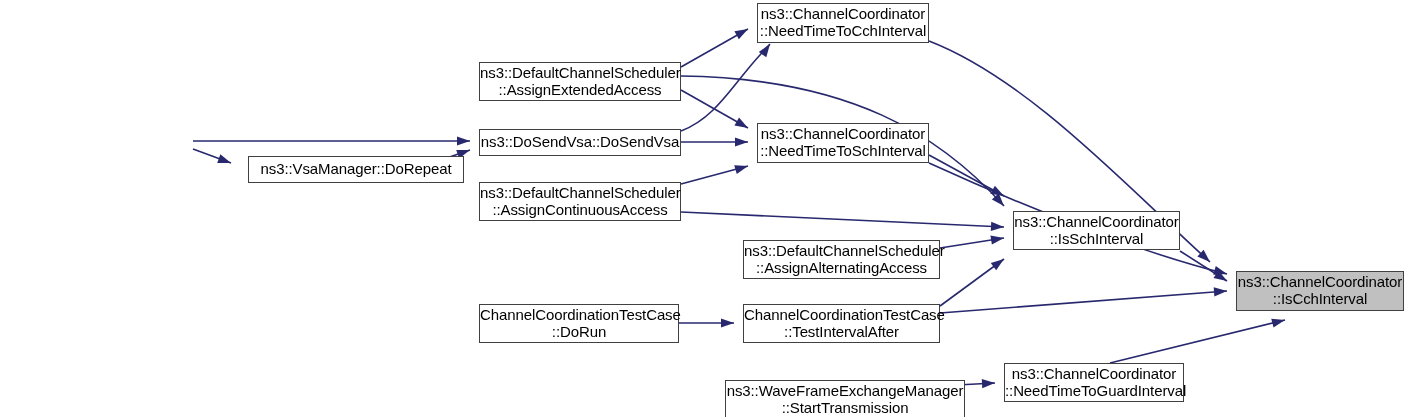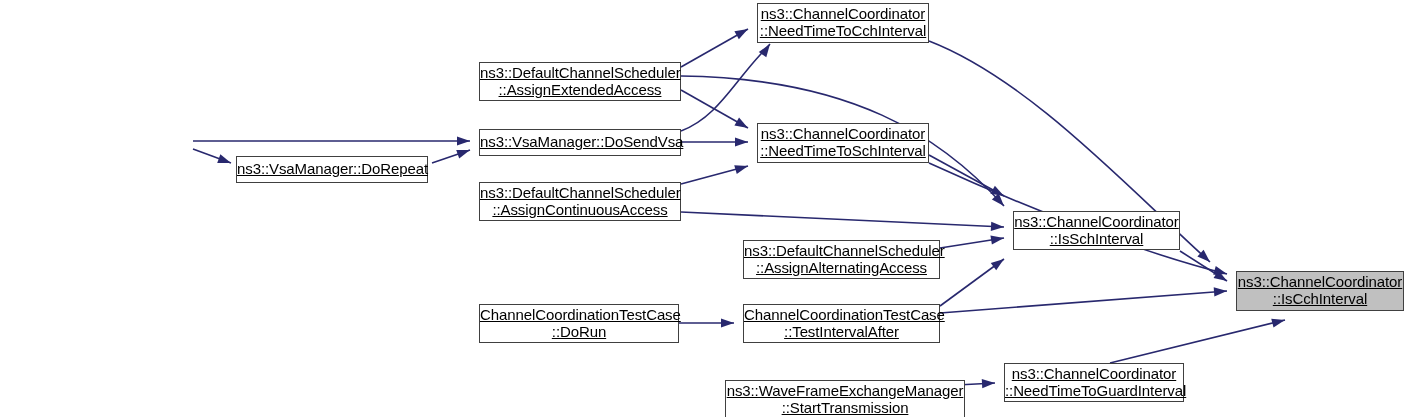--- a/index.html
+++ b/index.html
@@ -38,21 +38,20 @@
     z-index: 3;
   }
   .gnode.highlight {
     background: #c0c0c0;
   }
   .gnode .lbl {
     display: block;
     width: 100%;
     padding: 0 3px;
     white-space: pre-line;
-    text-decoration: underline;
   }
 </style>
 </head>
 <body>
 
 <div id="canvas">
   <svg id="edge-layer" viewBox="0 0 1408 417" xmlns="http://www.w3.org/2000/svg">
       <path d="M193,141 L470,141" fill="none" stroke="#28286e" stroke-width="1.6"></path>
       <polygon points="0,0 -13,-4.6 -13,4.6" fill="#28286e" transform="translate(470,141) rotate(0)"></polygon>
       <path d="M193,149 L231,163" fill="none" stroke="#28286e" stroke-width="1.6"></path>
@@ -87,29 +86,29 @@
       <polygon points="0,0 -13,-4.6 -13,4.6" fill="#28286e" transform="translate(1227,291) rotate(-4)"></polygon>
       <path d="M679,323 L734,323" fill="none" stroke="#28286e" stroke-width="1.6"></path>
       <polygon points="0,0 -13,-4.6 -13,4.6" fill="#28286e" transform="translate(734,323) rotate(0)"></polygon>
       <path d="M957,385 L995,383" fill="none" stroke="#28286e" stroke-width="1.6"></path>
       <polygon points="0,0 -13,-4.6 -13,4.6" fill="#28286e" transform="translate(995,383) rotate(-3)"></polygon>
       <path d="M1110,363 L1285,320" fill="none" stroke="#28286e" stroke-width="1.6"></path>
       <polygon points="0,0 -13,-4.6 -13,4.6" fill="#28286e" transform="translate(1285,320) rotate(-14)"></polygon>
       <path d="M1180,251 L1227,281" fill="none" stroke="#28286e" stroke-width="1.6"></path>
       <polygon points="0,0 -13,-4.6 -13,4.6" fill="#28286e" transform="translate(1227,281) rotate(32)"></polygon>
     </svg>
-    <div class="gnode" style="left: 236px; top: 156px; width: 192px; height: 27px;">
+    <div class="gnode" style="left: 248px; top: 156px; width: 216px; height: 27px;">
       <span class="lbl">ns3::VsaManager::DoRepeat</span>
     </div>
     <div class="gnode" style="left: 479px; top: 62px; width: 202px; height: 39px;">
       <span class="lbl">ns3::DefaultChannelScheduler
 ::AssignExtendedAccess</span>
     </div>
     <div class="gnode" style="left: 479px; top: 129px; width: 202px; height: 27px;">
-      <span class="lbl">ns3::VsaManager::DoSendVsa</span>
+      <span class="lbl">ns3::DoSendVsa::DoSendVsa</span>
     </div>
     <div class="gnode" style="left: 479px; top: 182px; width: 202px; height: 39px;">
       <span class="lbl">ns3::DefaultChannelScheduler
 ::AssignContinuousAccess</span>
     </div>
     <div class="gnode" style="left: 757px; top: 3px; width: 172px; height: 40px;">
       <span class="lbl">ns3::ChannelCoordinator
 ::NeedTimeToCchInterval</span>
     </div>
     <div class="gnode" style="left: 757px; top: 123px; width: 172px; height: 40px;">

